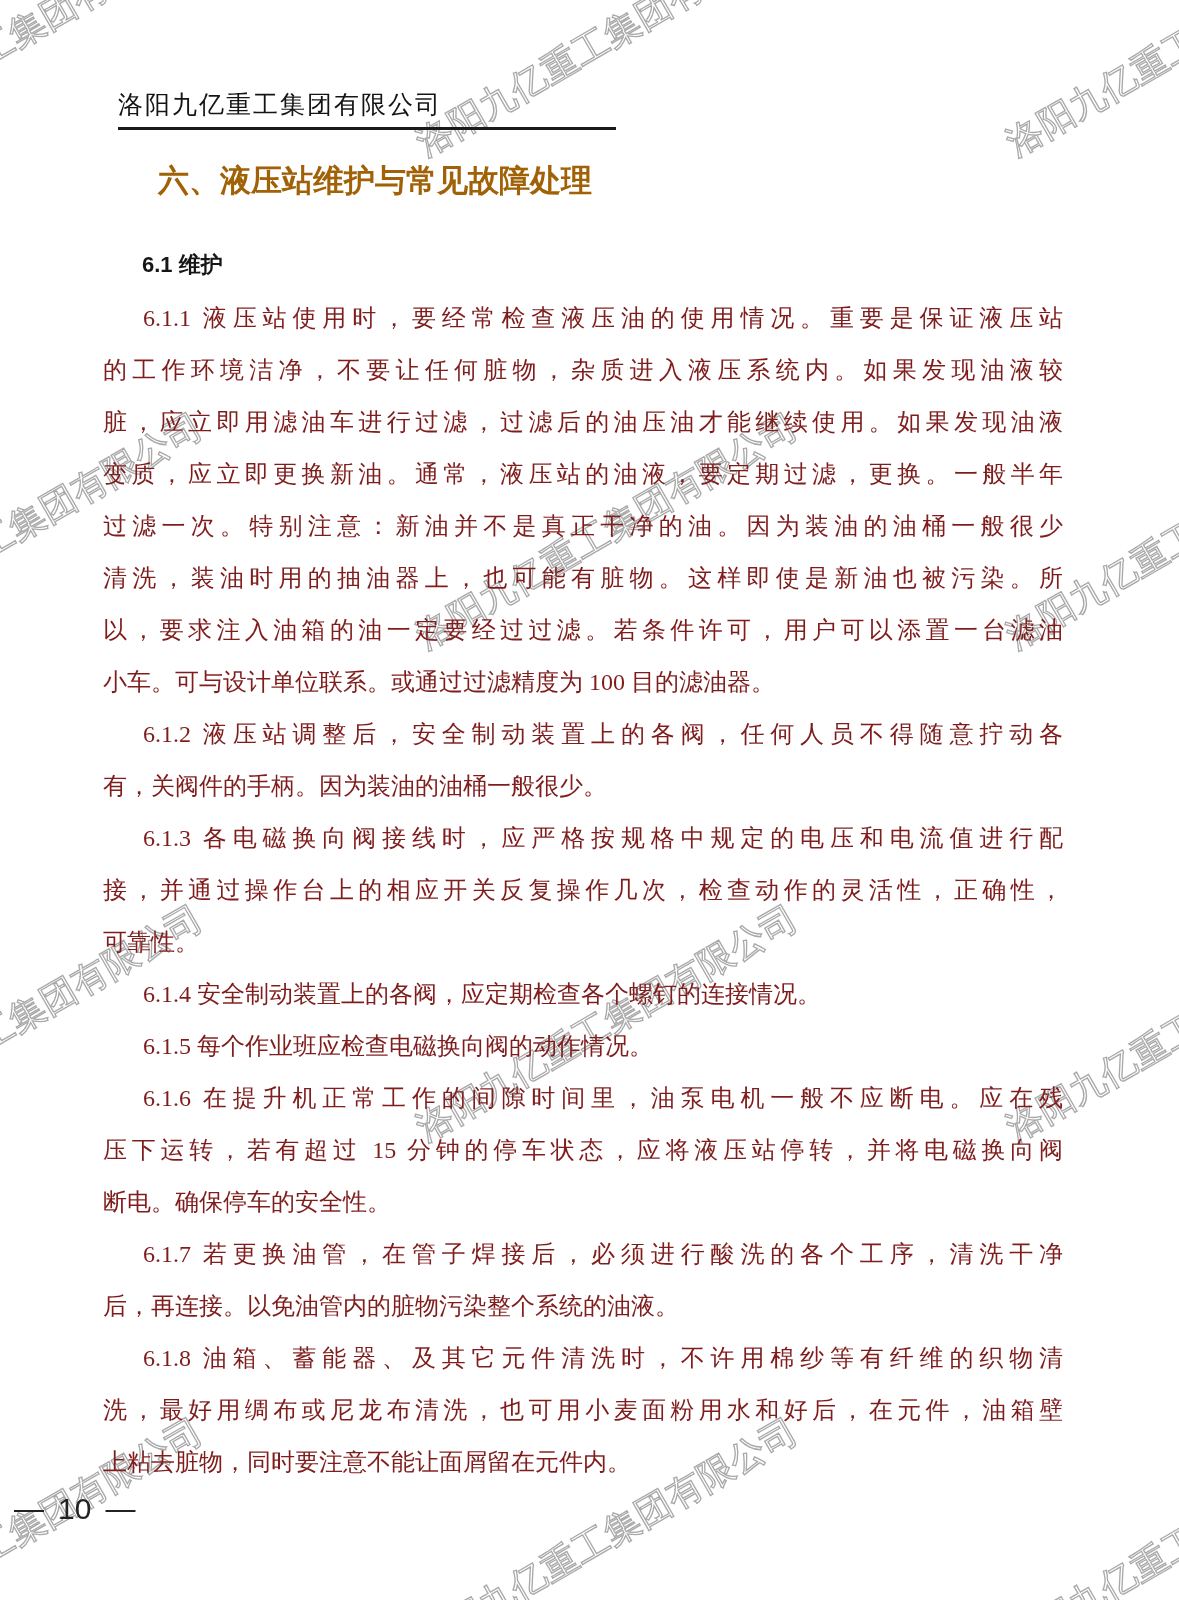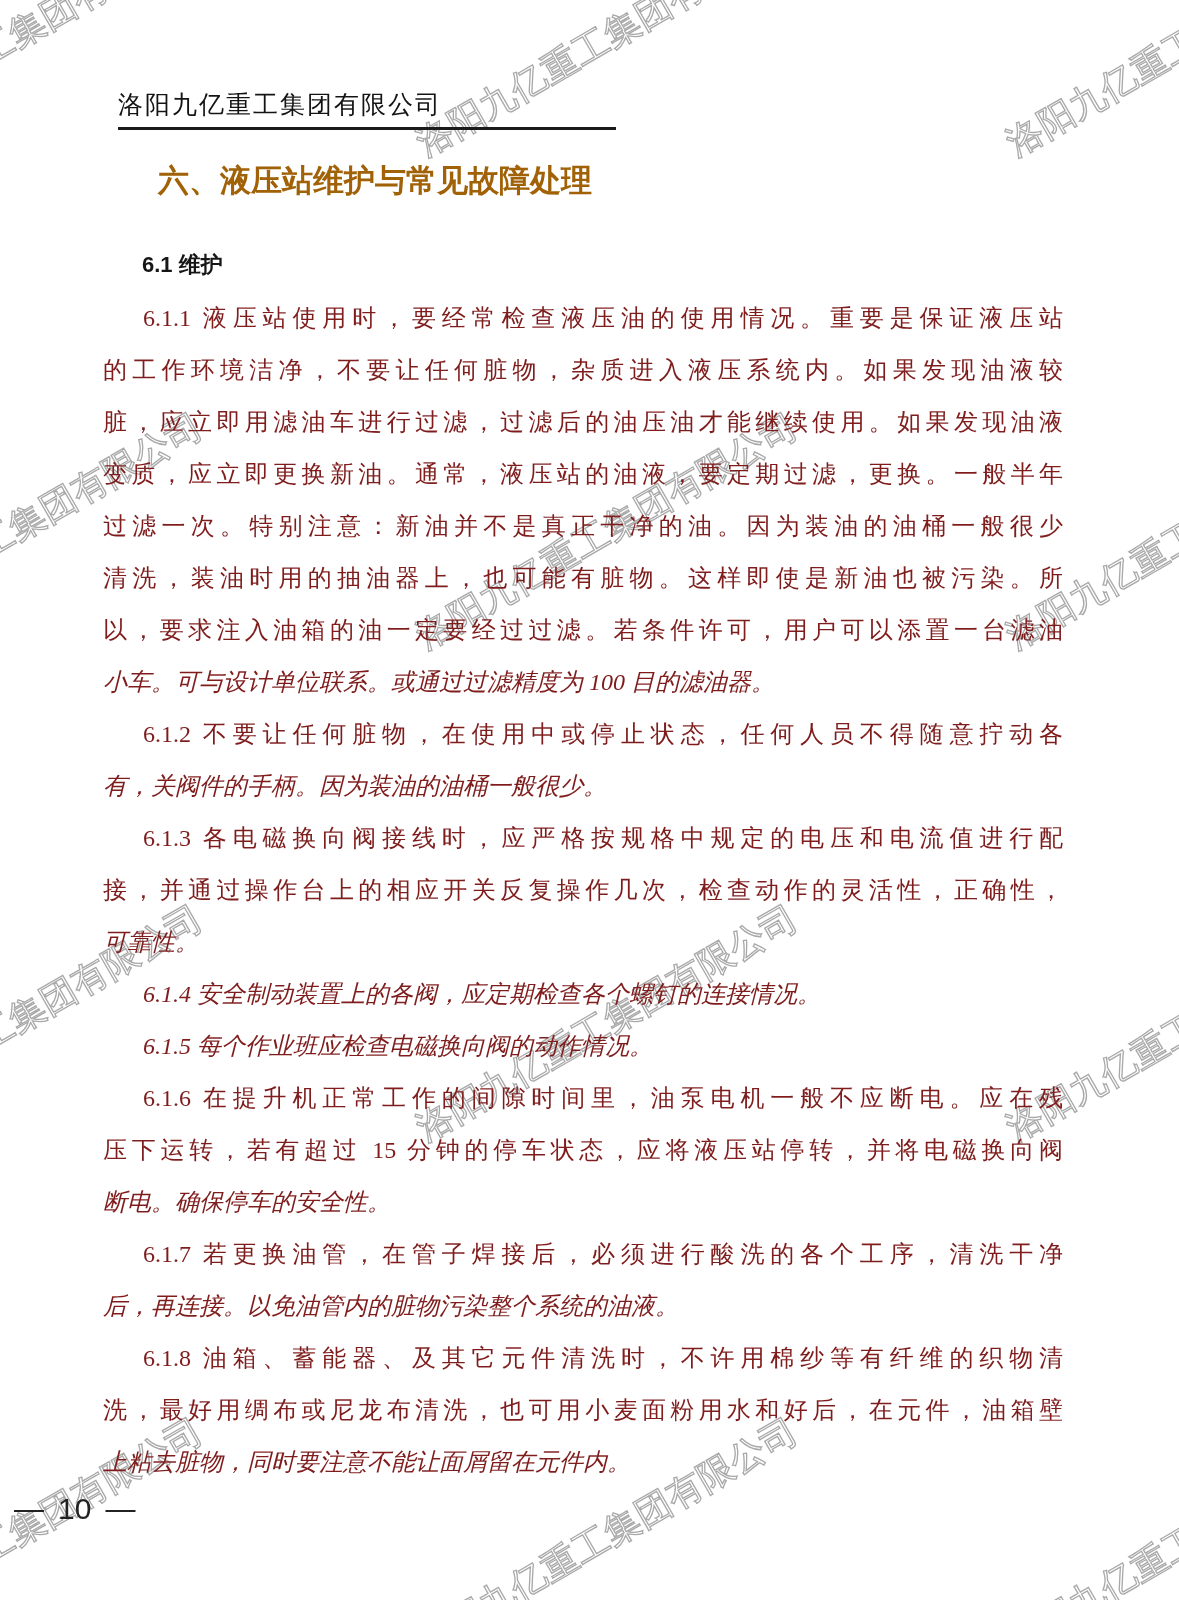--- a/index.html
+++ b/index.html
@@ -54,21 +54,21 @@
     position:absolute;left:103px;top:292px;width:960px;
   }
   .line{
     height:52px;line-height:52px;
     font-size:24px;
     text-align:justify;text-align-last:justify;
     overflow:hidden;
     color:#7f1d1d;
   }
   .line.first{text-indent:40px;}
-  .line.last{text-align-last:left;font-style:italic;}
+  .line.last{text-align-last:left;}
   .footer{
     position:absolute;left:0;top:1492px;width:1179px;
     text-align:left;
     font-size:30px;
     font-family:"Liberation Sans","DejaVu Sans",sans-serif;
     color:#222;
   }
   .footer .dash{letter-spacing:0;padding:0 14px;}
 </style>
 </head>
@@ -102,21 +102,21 @@
 
     <div class="body-text">
         <div class="line first">6.1.1 液压站使用时，要经常检查液压油的使用情况。重要是保证液压站</div>
         <div class="line">的工作环境洁净，不要让任何脏物，杂质进入液压系统内。如果发现油液较</div>
         <div class="line">脏，应立即用滤油车进行过滤，过滤后的油压油才能继续使用。如果发现油液</div>
         <div class="line">变质，应立即更换新油。通常，液压站的油液，要定期过滤，更换。一般半年</div>
         <div class="line">过滤一次。特别注意：新油并不是真正干净的油。因为装油的油桶一般很少</div>
         <div class="line">清洗，装油时用的抽油器上，也可能有脏物。这样即使是新油也被污染。所</div>
         <div class="line">以，要求注入油箱的油一定要经过过滤。若条件许可，用户可以添置一台滤油</div>
         <div class="line last">小车。可与设计单位联系。或通过过滤精度为 100 目的滤油器。</div>
-        <div class="line first">6.1.2 不要让任何脏物，在使用中或停止状态，任何人员不得随意拧动各</div>
+        <div class="line first">6.1.2 液压站调整后，安全制动装置上的各阀，任何人员不得随意拧动各</div>
         <div class="line last">有，关阀件的手柄。因为装油的油桶一般很少。</div>
         <div class="line first">6.1.3 各电磁换向阀接线时，应严格按规格中规定的电压和电流值进行配</div>
         <div class="line">接，并通过操作台上的相应开关反复操作几次，检查动作的灵活性，正确性，</div>
         <div class="line last">可靠性。</div>
         <div class="line first last">6.1.4 安全制动装置上的各阀，应定期检查各个螺钉的连接情况。</div>
         <div class="line first last">6.1.5 每个作业班应检查电磁换向阀的动作情况。</div>
         <div class="line first">6.1.6 在提升机正常工作的间隙时间里，油泵电机一般不应断电。应在残</div>
         <div class="line">压下运转，若有超过 15 分钟的停车状态，应将液压站停转，并将电磁换向阀</div>
         <div class="line last">断电。确保停车的安全性。</div>
         <div class="line first">6.1.7 若更换油管，在管子焊接后，必须进行酸洗的各个工序，清洗干净</div>

